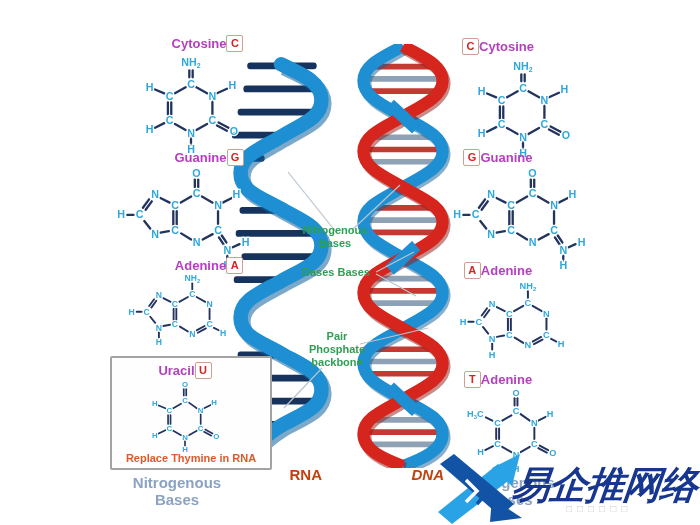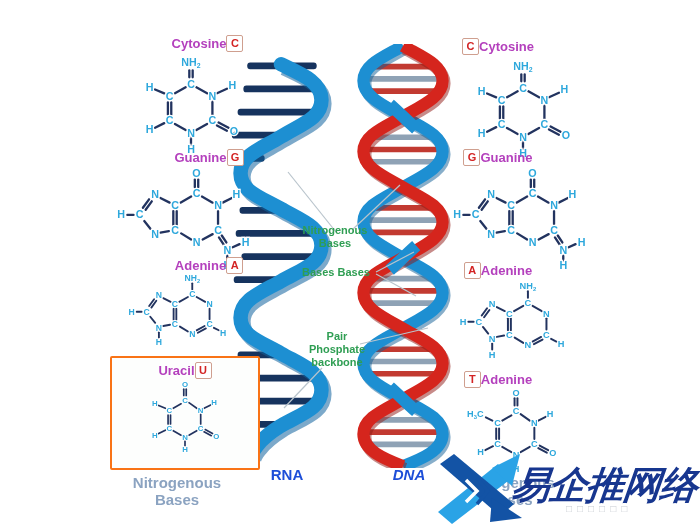--- a/index.html
+++ b/index.html
@@ -8,26 +8,26 @@
   .abs{position:absolute;}
   .base-label{display:flex;align-items:center;justify-content:center;
               font-weight:bold;font-size:13px;color:#b440bd;z-index:3;}
   .letterbox{display:inline-block;width:15px;height:15px;line-height:15px;text-align:center;
              border:1px solid #cf9f8f;border-radius:2px;color:#d32323;font-weight:bold;
              font-size:11px;background:#fff;}
   .mol{position:absolute;z-index:3;overflow:visible;}
   .atom{font-family:"Liberation Sans",sans-serif;font-weight:bold;font-size:14px;
         fill:#2ea8dc;stroke:#ffffff;stroke-width:3px;paint-order:stroke;}
   .atom-sub{font-size:9px;}
-  .uracil-box{border:2px solid #f97316;border-radius:2px;background:#fdfefd;z-index:2;}
+  .uracil-box{border:2px solid #a3a3a3;border-radius:2px;background:#fdfefd;z-index:2;padding-left:12px;}
   .uracil-caption{position:absolute;left:0;right:0;bottom:4px;text-align:center;
                   font-weight:bold;font-size:11px;color:#e2572c;}
   .footer-label{font-weight:bold;font-size:15px;line-height:17px;color:#8ba3c1;
                 text-align:center;z-index:3;}
-  .helix-name{font-weight:bold;font-size:15px;color:#1d4ed8;text-align:center;z-index:3;}
+  .helix-name{font-weight:bold;font-size:15px;color:#c2410c;text-align:right;z-index:3;}
   .green-note{font-weight:bold;font-size:11px;line-height:13px;color:#2f9e53;
               text-align:center;z-index:4;}
   .leader{stroke:#b9c4cc;stroke-width:1.2;}
   .wm-text{font-family:"DejaVu Serif","Liberation Serif",serif;font-style:italic;
            font-weight:bold;font-size:38px;letter-spacing:-1px;color:#17368f;
            transform:skewX(-6deg);white-space:nowrap;z-index:9;}
   .wm-sub{font-size:10px;color:#c8ccd2;letter-spacing:5px;z-index:9;white-space:nowrap;}
   svg{display:block;}
 </style>
 </head>
@@ -175,20 +175,21 @@
         <text x="137" y="48.5" text-anchor="middle" class="atom"><tspan>H</tspan></text>
         <text x="113" y="94.5" text-anchor="middle" class="atom"><tspan>C</tspan></text>
         <text x="141" y="108.5" text-anchor="middle" class="atom"><tspan>O</tspan></text>
         <text x="85" y="110.5" text-anchor="middle" class="atom"><tspan>N</tspan></text>
         <text x="85" y="132.5" text-anchor="middle" class="atom"><tspan>H</tspan></text>
         <text x="57" y="94.5" text-anchor="middle" class="atom"><tspan>C</tspan></text>
         <text x="31" y="106.5" text-anchor="middle" class="atom"><tspan>H</tspan></text>
         <text x="57" y="62.5" text-anchor="middle" class="atom"><tspan>C</tspan></text>
         <text x="31" y="50.5" text-anchor="middle" class="atom"><tspan>H</tspan></text>
       </svg>
+    <div class="uracil-caption">Replace Thymine in RNA</div>
   </div>
 
   <div class="abs footer-label" style="left:102px;top:474px;width:150px;">
     <div>Nitrogenous</div>
     <div>Bases</div>
   </div>
 
   <svg class="abs" style="left:228px;top:50px;z-index:1;" width="106" height="418" viewBox="0 0 110 420">
     <g fill="#16335e">
       <rect x="20" y="6" width="72" height="7" rx="3"></rect>

